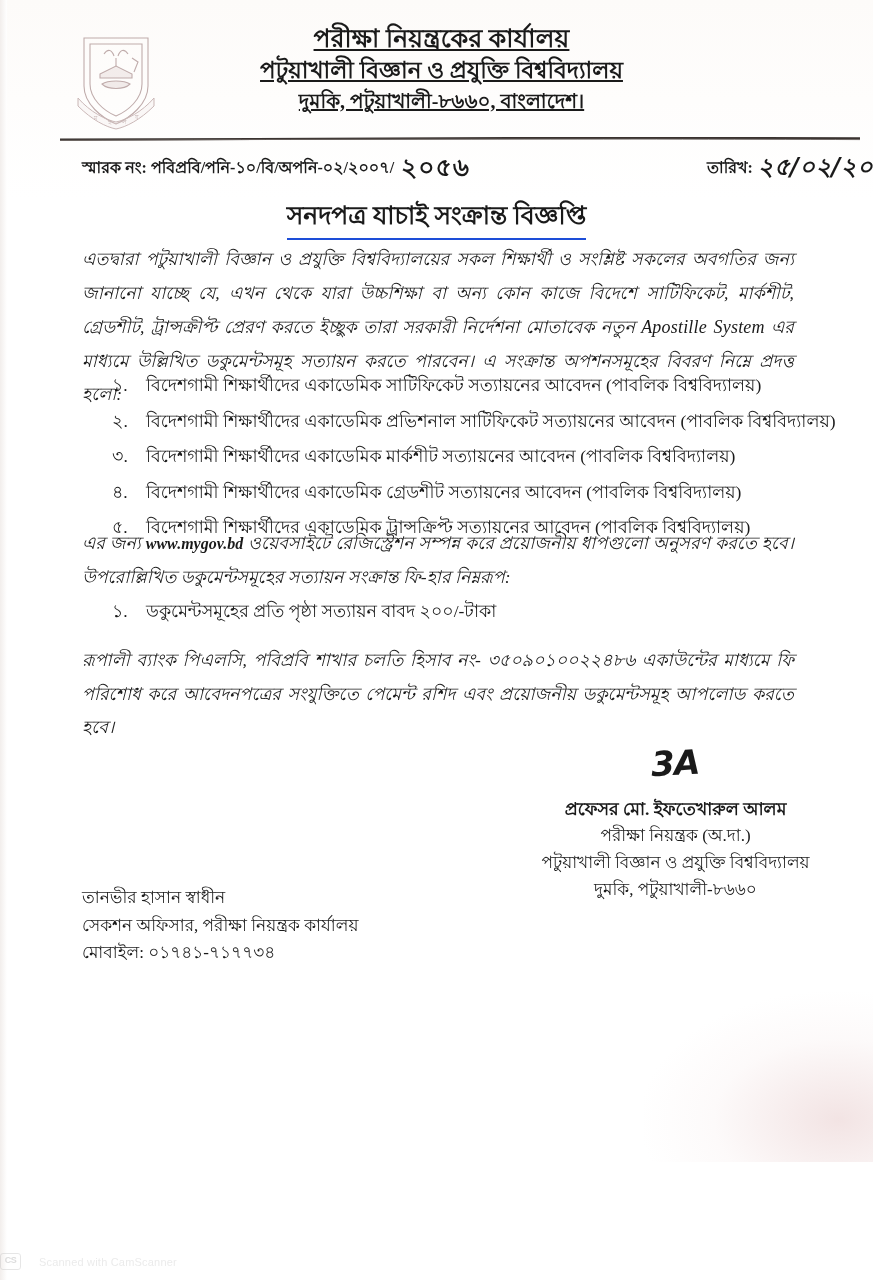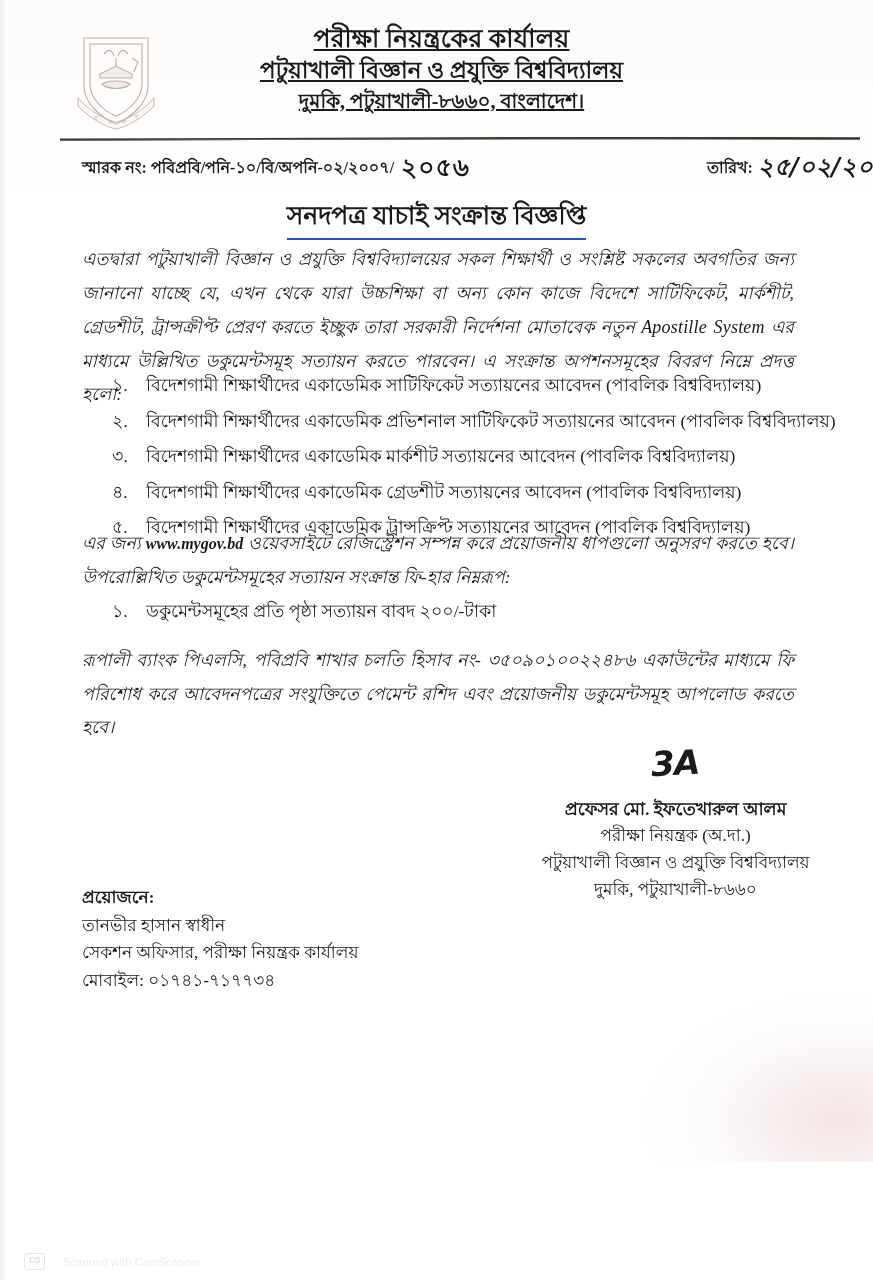--- a/index.html
+++ b/index.html
@@ -239,21 +239,21 @@
   }
   .contact-block div {
     font-size: 17px;
     line-height: 1.62;
   }
   .contact-head { font-weight: 600; }
 
   
   .watermark {
     position: absolute;
-    left: 24px; bottom: 10px;
+    left: 0; bottom: 10px;
     display: flex;
     align-items: center;
     gap: 18px;
     opacity: 0.34;
   }
   .cs-badge {
     width: 19px; height: 15px;
     border: 1.5px solid #b9b9b9;
     border-radius: 3px;
     color: #9a9a9a;
@@ -355,21 +355,20 @@
 
   <div class="sign-block">
     <div class="signature">3A</div>
     <div class="sign-name">প্রফেসর মো. ইফতেখারুল আলম</div>
     <div class="sign-line">পরীক্ষা নিয়ন্ত্রক (অ.দা.)</div>
     <div class="sign-line">পটুয়াখালী বিজ্ঞান ও প্রযুক্তি বিশ্ববিদ্যালয়</div>
     <div class="sign-line">দুমকি, পটুয়াখালী-৮৬৬০</div>
   </div>
 
   <div class="contact-block">
-    <div class="contact-head">প্রয়োজনে:</div>
     <div>তানভীর হাসান স্বাধীন</div>
     <div>সেকশন অফিসার, পরীক্ষা নিয়ন্ত্রক কার্যালয়</div>
     <div>মোবাইল: ০১৭৪১-৭১৭৭৩৪</div>
   </div>
 
   <div class="watermark">
     <div class="cs-badge">CS</div>
     <div class="cs-text">Scanned with CamScanner</div>
   </div>
 

